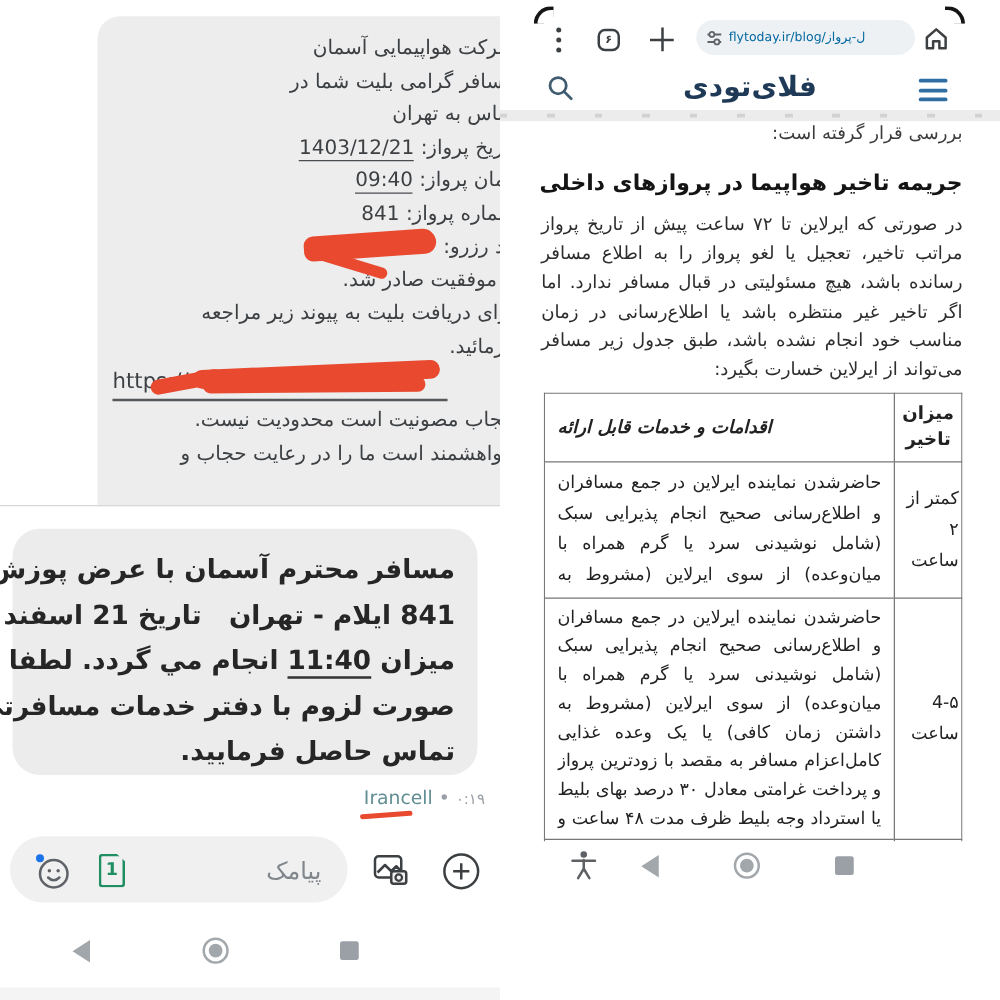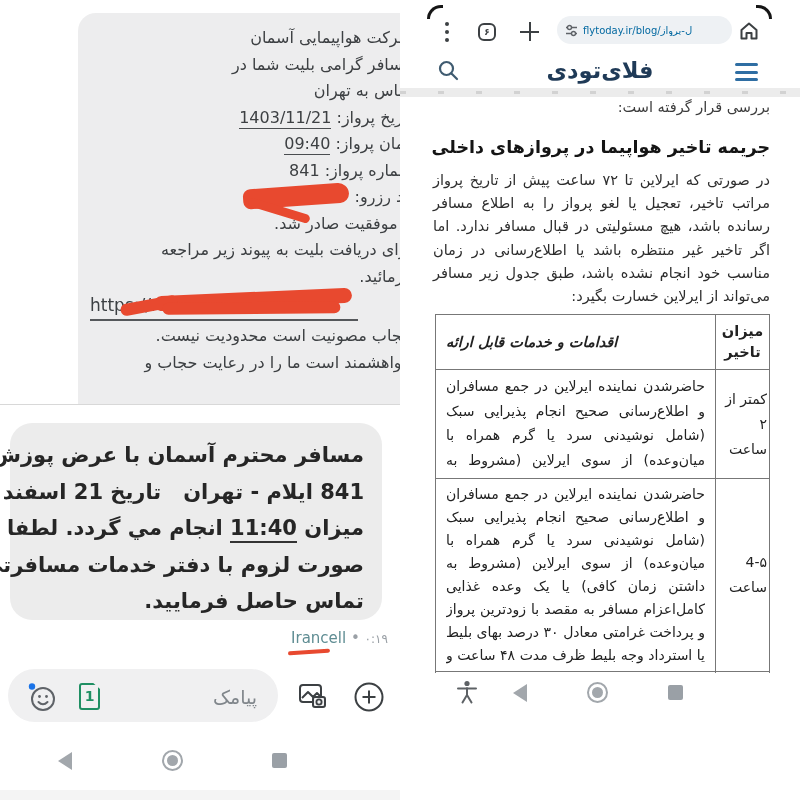--- a/index.html
+++ b/index.html
@@ -149,21 +149,21 @@
 <div id="app">
 
   <section class="pane" id="pane-left">
 
     <div class="bubble1">
       <div class="m1line">شرکت هواپیمایی آسمان</div>
       <div class="m1line">مسافر گرامی بلیت شما در</div>
       <div class="m1line">تماس به تهران</div>
       <div class="m1line">
         <span>تاریخ پرواز:</span>
-        <span class="u">1403/11/21</span>
+        <span class="u">1403/12/21</span>
       </div>
       <div class="m1line">
         <span>زمان پرواز:</span>
         <span class="u">09:40</span>
       </div>
       <div class="m1line">
         <span>شماره پرواز:</span>
         <span>841</span>
       </div>
       <div class="m1line">

